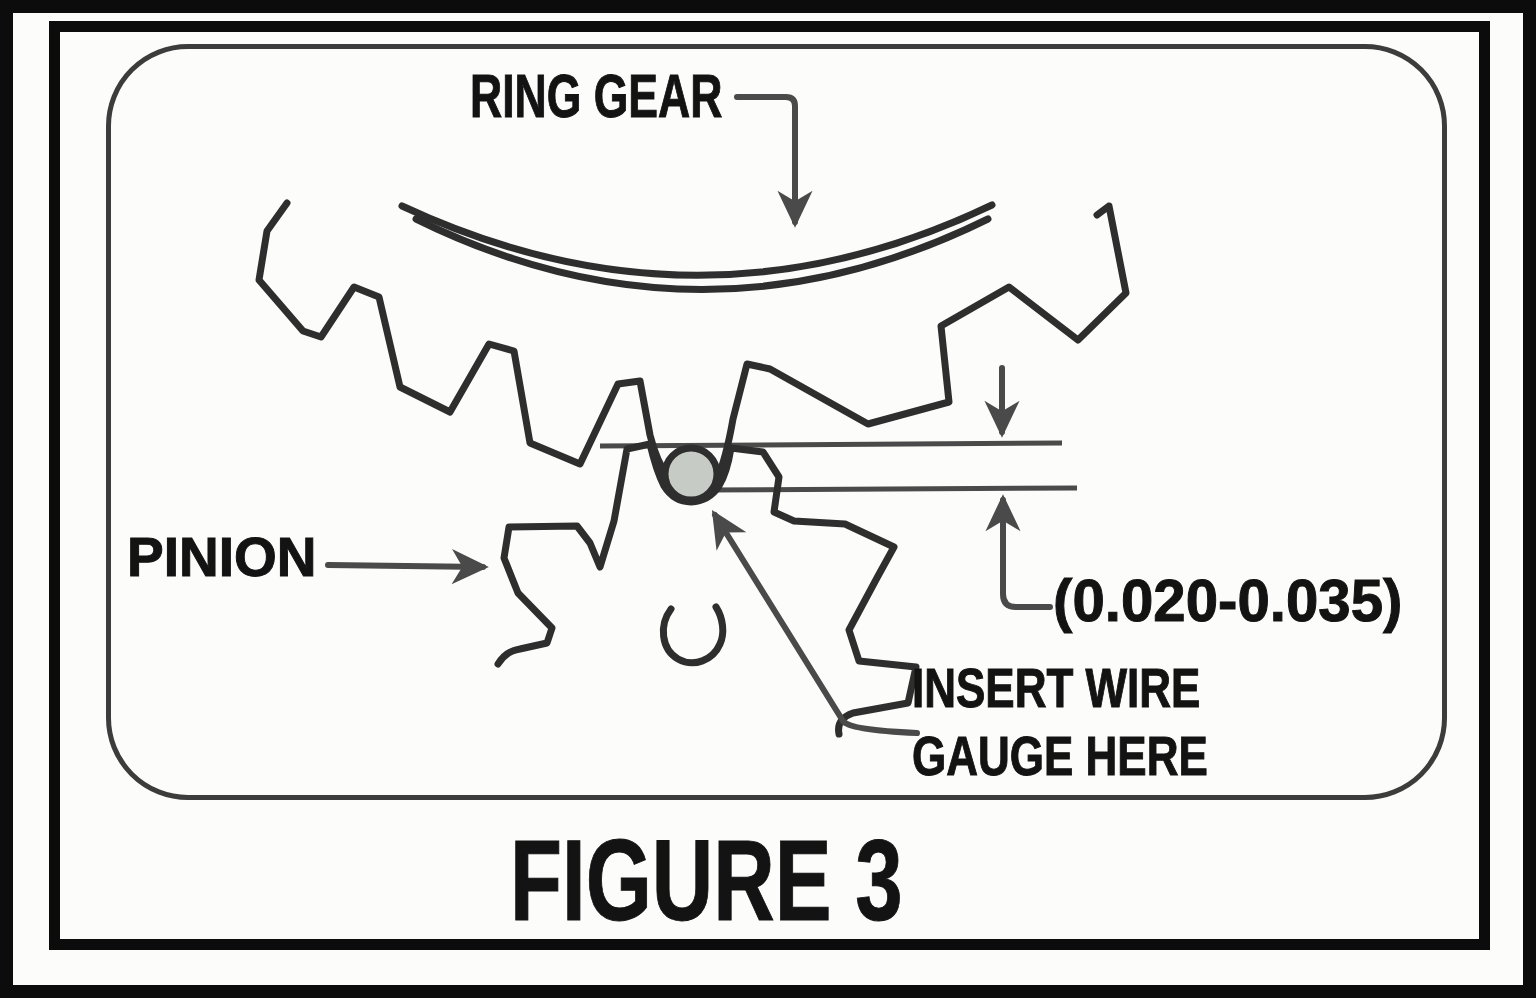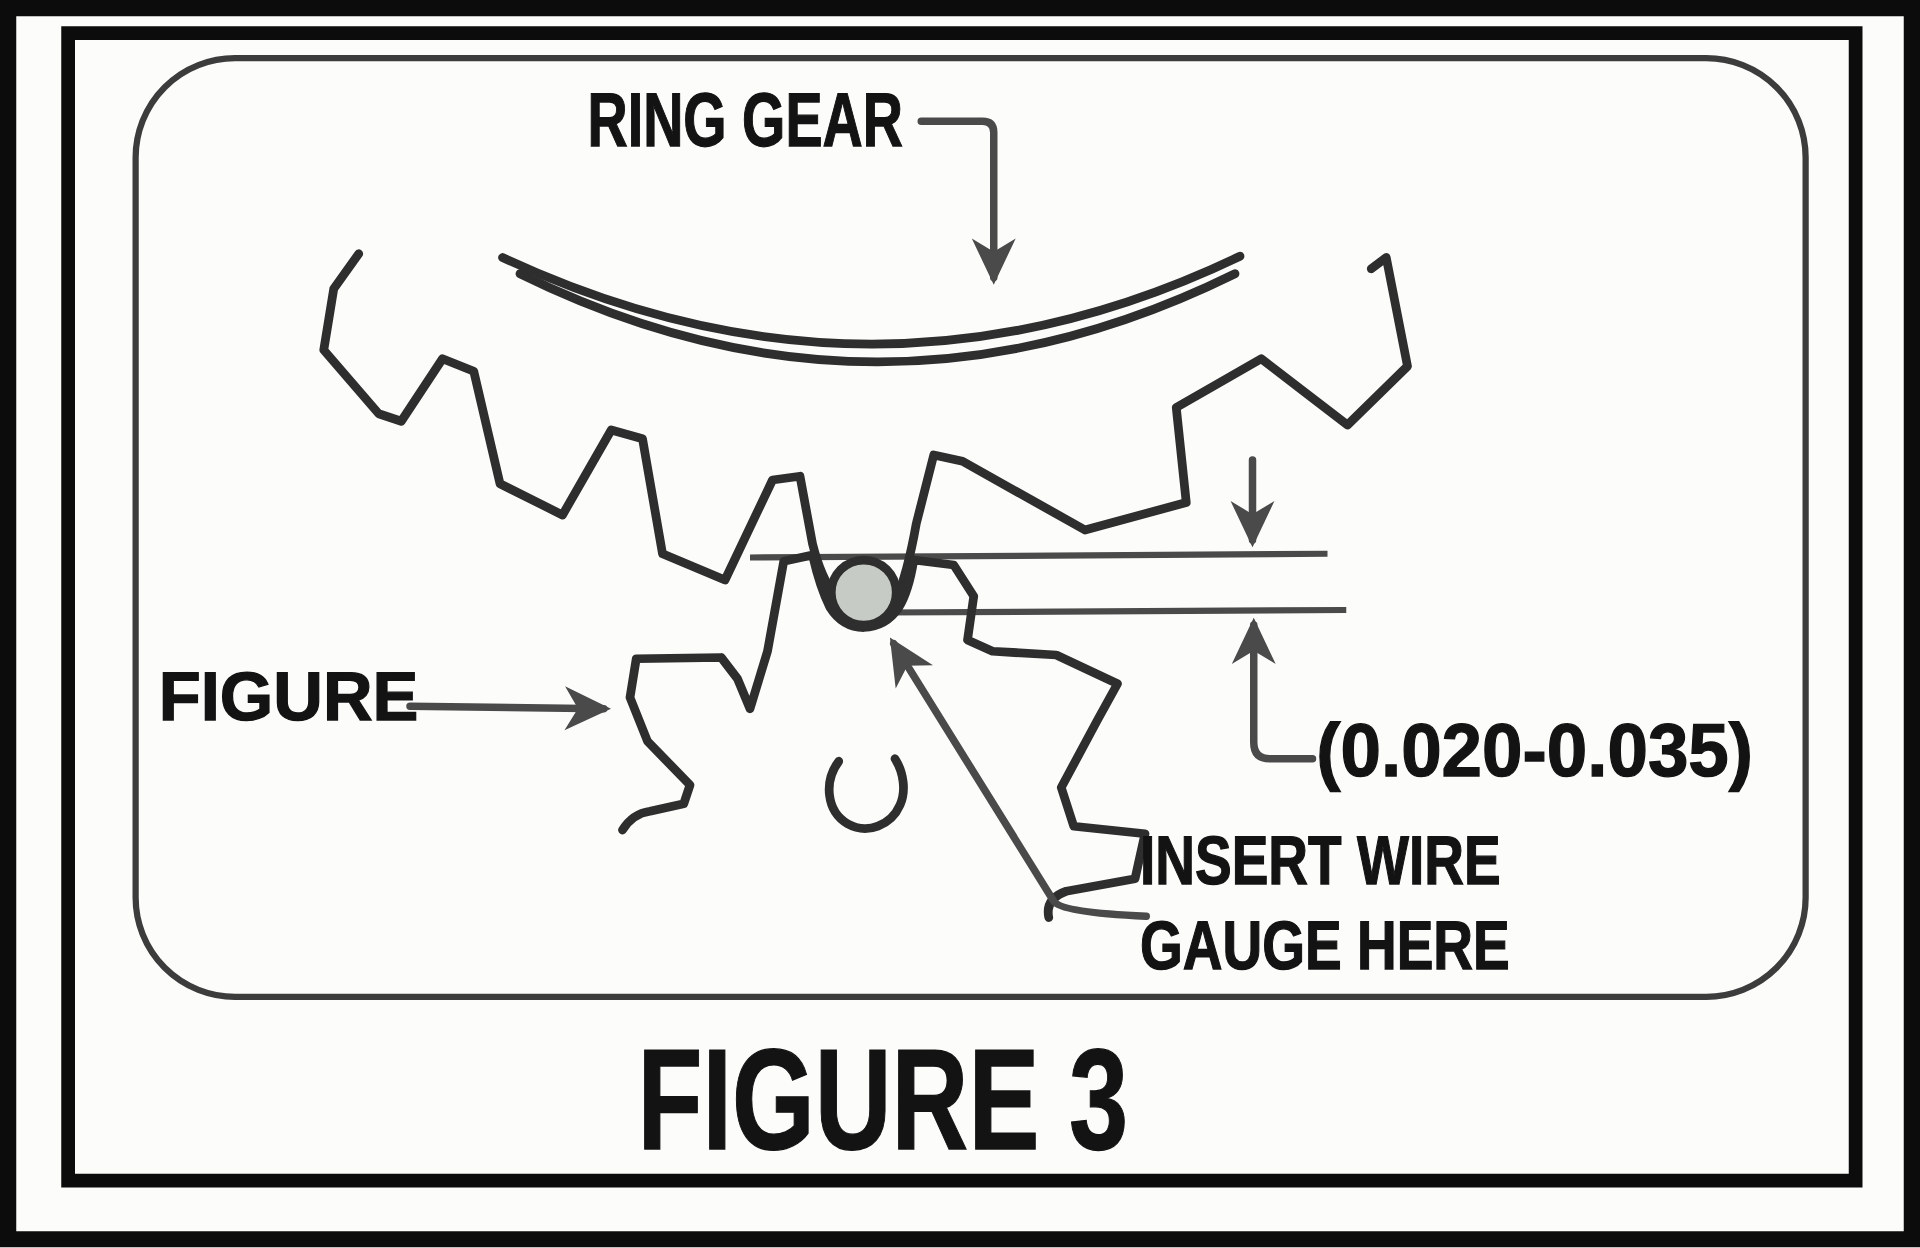--- a/index.html
+++ b/index.html
@@ -70,19 +70,19 @@
     <circle class="wire" cx="691" cy="474" r="26"></circle>
 
     <path class="leader" d="M 737,97 L 786,97 Q 795,97 795,106 L 795,222"></path>
     <path class="leader" d="M 328,565 L 483,567"></path>
     <path class="leader" d="M 917,733 Q 849,730 843,721 L 715,515"></path>
     <path class="leader" d="M 1002,368 L 1002,432"></path>
     <path class="leader" d="M 1050,607 L 1016,607 Q 1003,607 1003,594 L 1003,500"></path>
   </svg>
 
   <div class="lbl lbl-ring">RING GEAR</div>
-  <div class="lbl lbl-pinion">FIGURE</div>
+  <div class="lbl lbl-pinion">PINION</div>
   <div class="lbl lbl-insert1">INSERT WIRE</div>
   <div class="lbl lbl-insert2">GAUGE HERE</div>
   <div class="lbl lbl-clearance">(0.020-0.035)</div>
   <div class="lbl lbl-caption">FIGURE 3</div>
 
 </div>
 
 </body></html>

